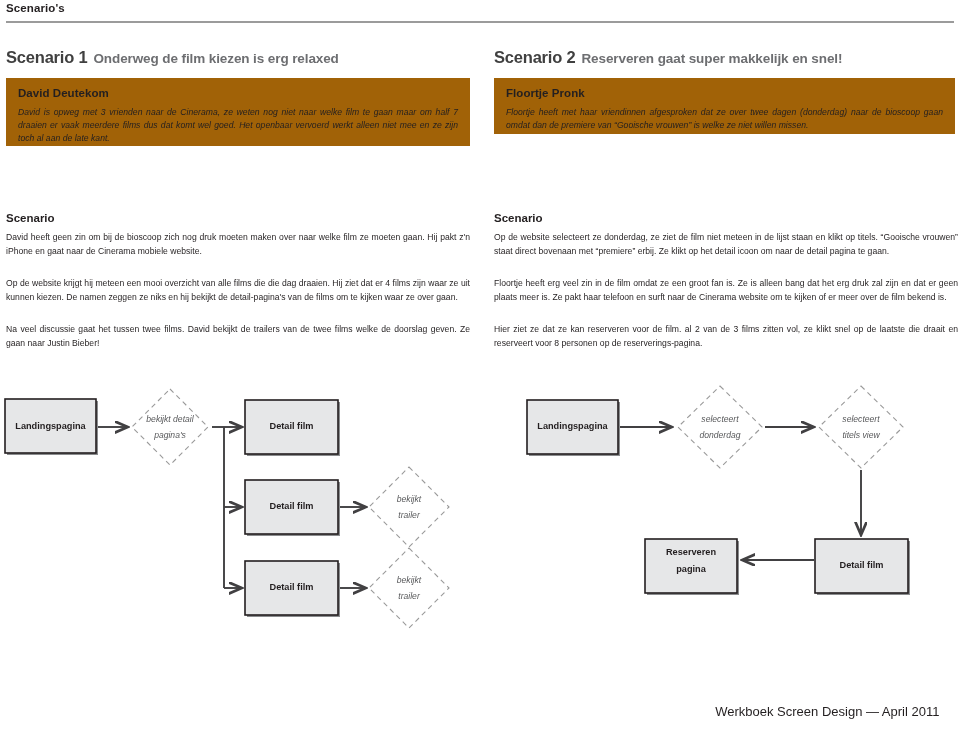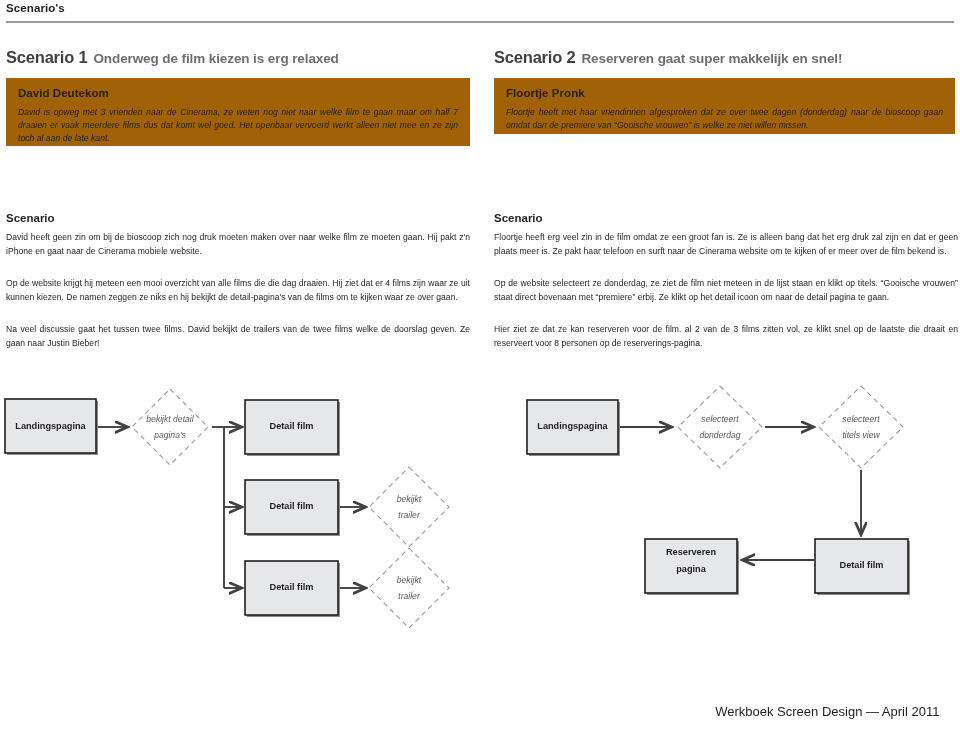--- a/index.html
+++ b/index.html
@@ -198,22 +198,22 @@
     <span class="sh-num">Scenario 2</span><span class="sh-sub">Reserveren gaat super makkelijk en snel!</span>
   </div>
 
   <div class="persona persona-right">
     <p class="persona-name">Floortje Pronk</p>
     <p class="persona-body">Floortje heeft met haar vriendinnen afgesproken dat ze over twee dagen (donderdag) naar de bioscoop gaan omdat dan de premiere van “Gooische vrouwen” is welke ze niet willen missen.</p>
   </div>
 
   <div class="scenario-block sb-right">
     <p class="sb-title">Scenario</p>
+    <p class="sb-para">Op de website selecteert ze donderdag, ze ziet de film niet meteen in de lijst staan en klikt op titels. “Gooische vrouwen” staat direct bovenaan met “premiere” erbij. Ze klikt op het detail icoon om naar de detail pagina te gaan.</p>
     <p class="sb-para">Floortje heeft erg veel zin in de film omdat ze een groot fan is. Ze is alleen bang dat het erg druk zal zijn en dat er geen plaats meer is. Ze pakt haar telefoon en surft naar de Cinerama website om te kijken of er meer over de film bekend is.</p>
-    <p class="sb-para">Op de website selecteert ze donderdag, ze ziet de film niet meteen in de lijst staan en klikt op titels. “Gooische vrouwen” staat direct bovenaan met “premiere” erbij. Ze klikt op het detail icoon om naar de detail pagina te gaan.</p>
     <p class="sb-para">Hier ziet ze dat ze kan reserveren voor de film. al 2 van de 3 films zitten vol, ze klikt snel op de laatste die draait en reserveert voor 8 personen op de reserverings-pagina.</p>
   </div>
 
   <div class="diagram">
     <svg width="960" height="260" viewBox="0 0 960 260" xmlns="http://www.w3.org/2000/svg">
       <defs>
         <marker id="arrow" markerWidth="8" markerHeight="8" refX="7" refY="3" orient="auto" markerUnits="strokeWidth">
           <path d="M0,0 L7,3 L0,6" fill="none" stroke="#414042" stroke-width="1.4"></path>
         </marker>
       </defs>

